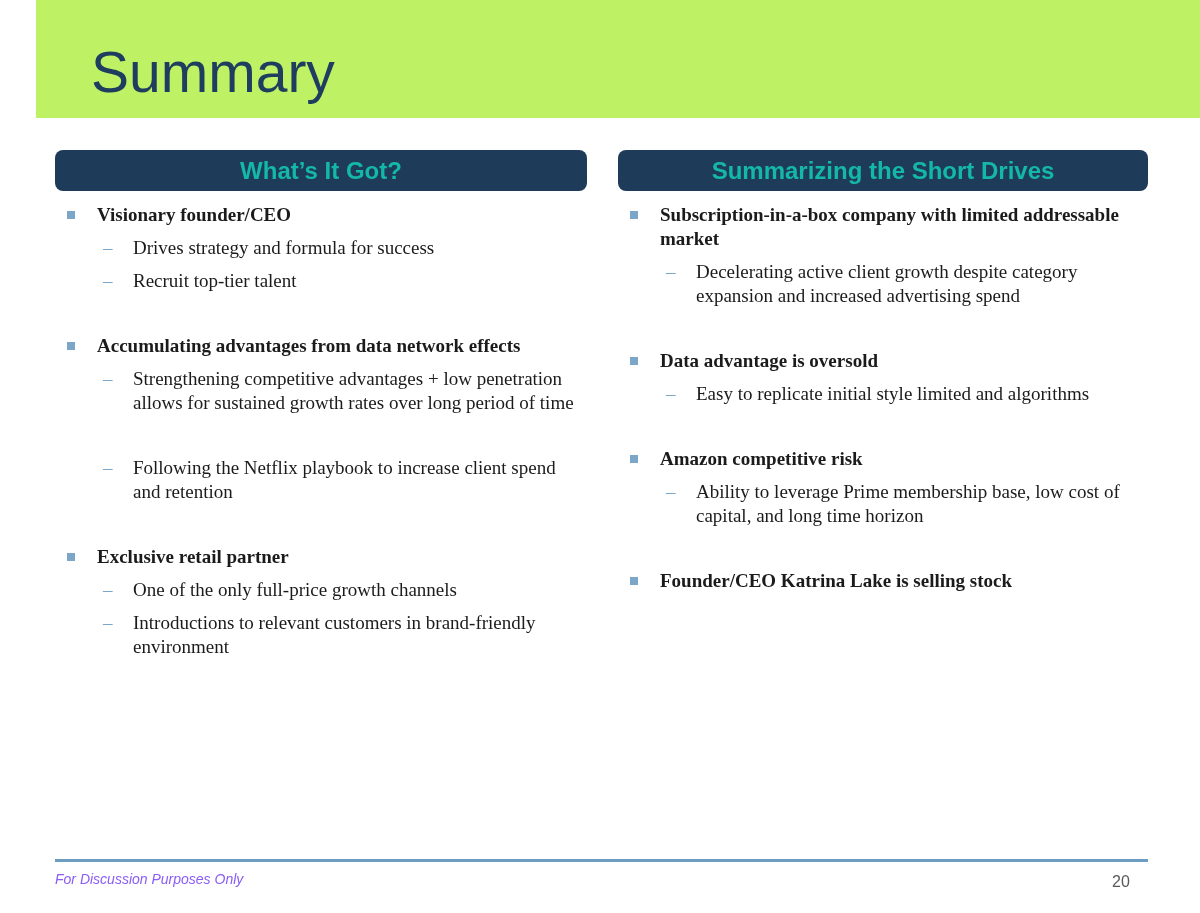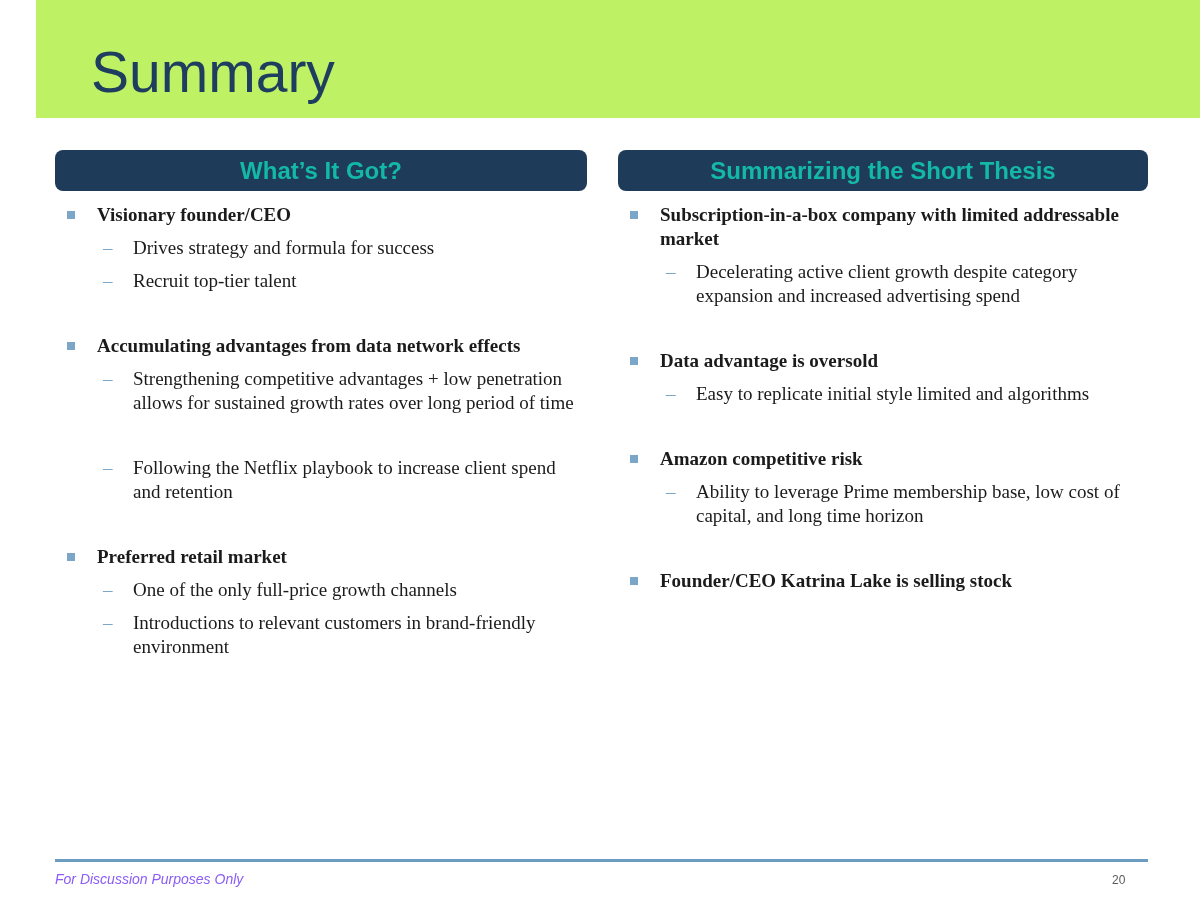--- a/index.html
+++ b/index.html
@@ -73,21 +73,21 @@
   .footer-note {
     position: absolute;
     left: 55px; top: 871px;
     font-size: 14px;
     font-style: italic;
     color: #8b5cf6;
   }
   .page-num {
     position: absolute;
     left: 1112px; top: 873px;
-    font-size: 12px;
+    font-size: 16px;
     color: #595959;
   }
 </style>
 </head>
 <body>
 
 <div class="slide">
 
   <div class="banner">
     <div class="slide-title">Summary</div>
@@ -126,37 +126,37 @@
       <div class="group">
         <div class="item sub-item">
           <span class="dash">–</span>
           <span>Following the Netflix playbook to increase client spend and retention</span>
         </div>
       </div>
 
       <div class="group">
         <div class="item main-item">
           <span class="sq"></span>
-          <span>Preferred retail market</span>
+          <span>Exclusive retail partner</span>
         </div>
         <div class="item sub-item">
           <span class="dash">–</span>
           <span>One of the only full-price growth channels</span>
         </div>
         <div class="item sub-item">
           <span class="dash">–</span>
           <span>Introductions to relevant customers in brand-friendly environment</span>
         </div>
       </div>
 
     </div>
   </div>
 
   <div class="col col-right">
-    <div class="col-header">Summarizing the Short Thesis</div>
+    <div class="col-header">Summarizing the Short Drives</div>
     <div class="col-body">
 
       <div class="group">
         <div class="item main-item">
           <span class="sq"></span>
           <span>Subscription-in-a-box company with limited addressable market</span>
         </div>
         <div class="item sub-item">
           <span class="dash">–</span>
           <span>Decelerating active client growth despite category expansion and increased advertising spend</span>

